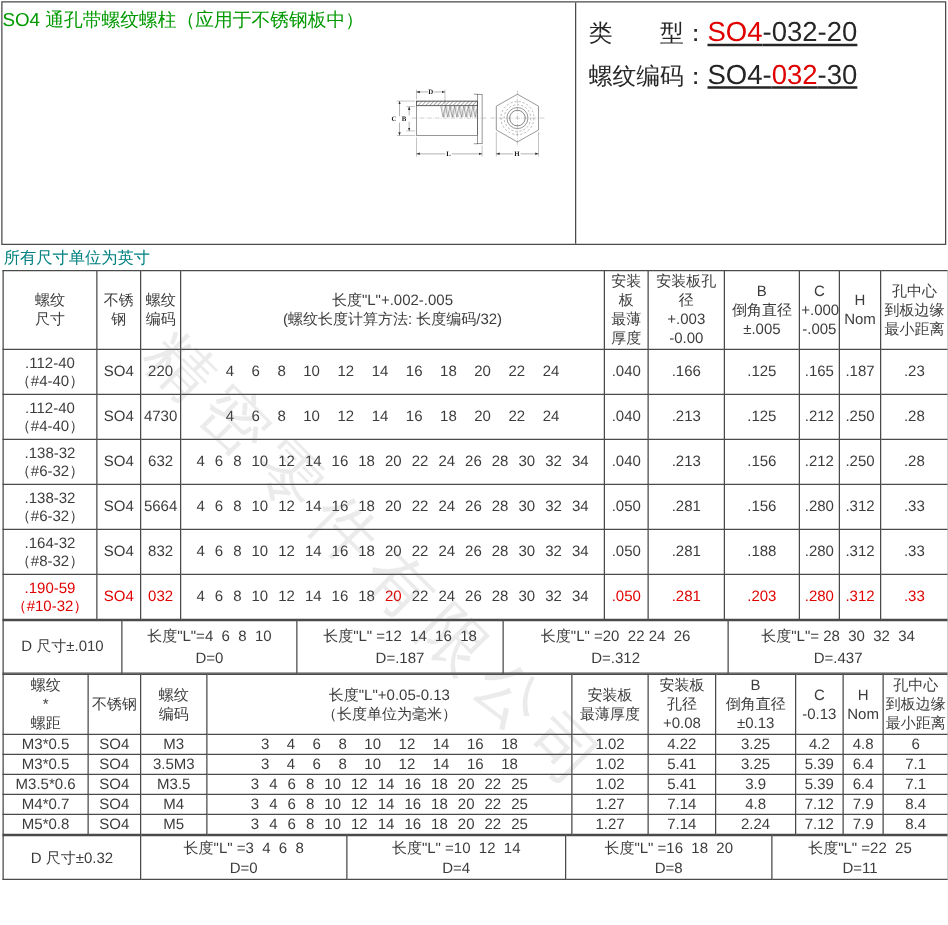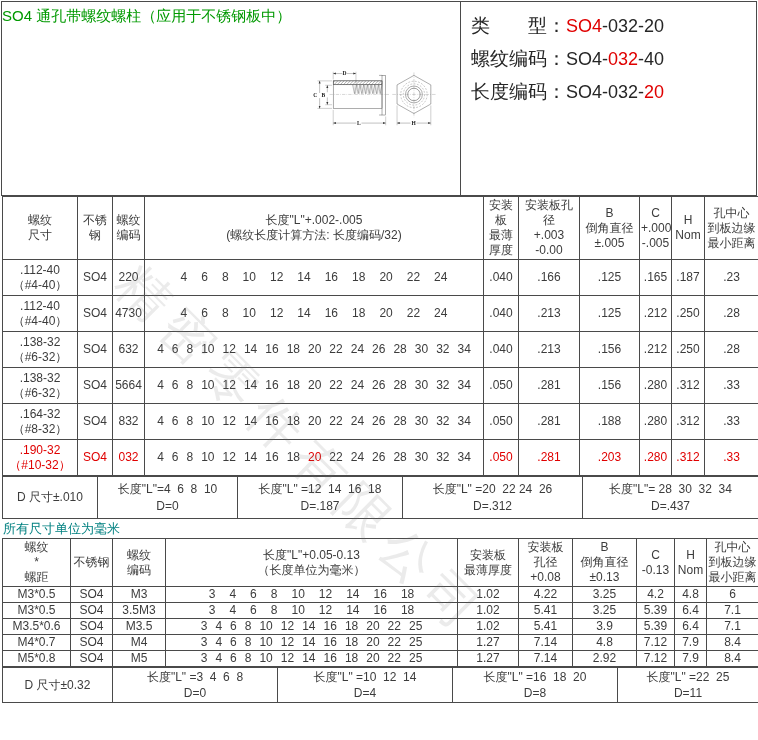--- a/index.html
+++ b/index.html
@@ -9,21 +9,21 @@
 
   
   .top { display: flex; border: 1px solid #4a4a4a; height: 195px; }
   .top-left { width: 459px; border-right: 1px solid #4a4a4a; display: flex; flex-direction: row; }
   .main-title { color: #009900; font-size: 15px; text-align: center; padding: 5px 0 2px; }
   svg.drawing { flex: 1; width: 100%; }
   .top-right { flex: 1; padding: 4px 8px; }
   .coding-title { color: #008080; font-weight: bold; font-size: 18px; text-align: center;
     letter-spacing: 3px; margin: 12px 0 8px; }
   .coding-row { font-size: 19px; color: #262626; margin: 7px 0 0 2px; white-space: nowrap; }
-  .coding-row .coding-val { font-size: 18px; }
+  .coding-row .coding-val { font-size: 22px; text-decoration: underline; }
   .red { color: #e00000 !important; }
 
   
   .section-label { color: #008080; font-size: 13px; height: 20px; line-height: 20px; padding-left: 2px; }
 
   
   table { border-collapse: collapse; table-layout: fixed; width: 756px; margin-left: 1px; }
   th, td { border: 1px solid #4a4a4a; font-size: 12px; font-weight: normal;
     text-align: center; vertical-align: middle; padding: 1px 1px; line-height: 1.25; }
   .pre { white-space: pre-line; }
@@ -113,26 +113,26 @@
           <text x="66" y="78">C</text>
           <text x="88" y="78">B</text>
           <text x="185" y="155">L</text>
           <text x="334" y="155">H</text>
         </g>
       </svg>
     </div>
     <div class="top-right">
       <div id="coding-rows">
           <div class="coding-row"><span>类　　型：</span><span class="coding-val"><span class="red">SO4</span><span>-032-20</span></span></div>
-          <div class="coding-row"><span>螺纹编码：</span><span class="coding-val"><span>SO4-</span><span class="red">032</span><span>-40</span></span></div>
-          <div class="coding-row"><span>长度编码：</span><span class="coding-val"><span>SO4-032-</span><span class="red">20</span></span></div>
+          <div class="coding-row"><span>螺纹编码：</span><span class="coding-val"><span>SO4-</span><span class="red">032</span><span>-30</span></span></div>
         </div>
     </div>
   </div>
 
+  <div class="section-label">所有尺寸单位为英寸</div>
   <table class="spec inch">
     <colgroup>
       <col style="width:75px">
         <col style="width:35px">
         <col style="width:32px">
         <col style="width:339px">
       <col style="width:35px">
         <col style="width:61px">
         <col style="width:60px">
         <col style="width:32px">
@@ -227,21 +227,21 @@
           <td>832</td>
           <td class="lengths"><span>4</span><span>6</span><span>8</span><span>10</span><span>12</span><span>14</span><span>16</span><span>18</span><span>20</span><span>22</span><span>24</span><span>26</span><span>28</span><span>30</span><span>32</span><span>34</span></td>
           <td>.050</td>
           <td>.281</td>
           <td>.188</td>
           <td>.280</td>
           <td>.312</td>
           <td>.33</td>
         </tr>
         <tr class="hl">
-          <td class="pre">.190-32
+          <td class="pre">.190-59
 （#10-32）</td>
           <td>SO4</td>
           <td>032</td>
           <td class="lengths"><span>4</span><span>6</span><span>8</span><span>10</span><span>12</span><span>14</span><span>16</span><span>18</span><span class="red">20</span><span>22</span><span>24</span><span>26</span><span>28</span><span>30</span><span>32</span><span>34</span></td>
           <td>.050</td>
           <td>.281</td>
           <td>.203</td>
           <td>.280</td>
           <td>.312</td>
           <td>.33</td>
@@ -272,21 +272,20 @@
             <div>D=.312</div>
           </td>
           <td>
             <div style="white-space: pre-wrap;">长度"L"= 28  30  32  34</div>
             <div>D=.437</div>
           </td>
         </tr>
       </tbody>
   </table>
 
-  <div class="section-label" style="height:19px;line-height:19px;">所有尺寸单位为毫米</div>
   <table class="spec metric">
     <colgroup>
       <col style="width:68px">
         <col style="width:42px">
         <col style="width:53px">
         <col style="width:292px">
       <col style="width:61px">
         <col style="width:54px">
         <col style="width:64px">
         <col style="width:38px">
@@ -369,21 +368,21 @@
           <td>7.9</td>
           <td>8.4</td>
         </tr>
         <tr>
           <td class="pre">M5*0.8</td>
           <td>SO4</td>
           <td>M5</td>
           <td class="lengths"><span>3</span><span>4</span><span>6</span><span>8</span><span>10</span><span>12</span><span>14</span><span>16</span><span>18</span><span>20</span><span>22</span><span>25</span></td>
           <td>1.27</td>
           <td>7.14</td>
-          <td>2.92</td>
+          <td>2.24</td>
           <td>7.12</td>
           <td>7.9</td>
           <td>8.4</td>
         </tr>
       </tbody>
   </table>
   <table class="drow metric-d">
     <colgroup>
       <col style="width:110px">
         <col style="width:165px">

